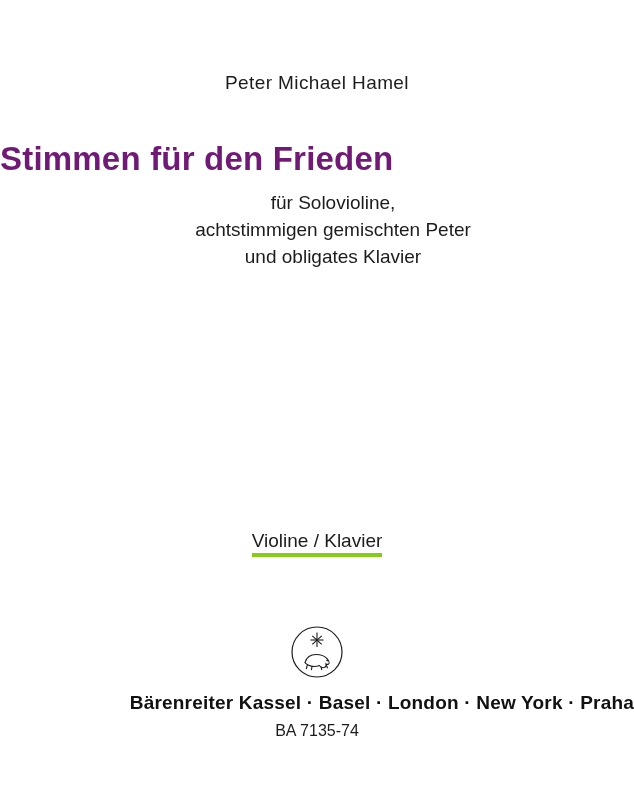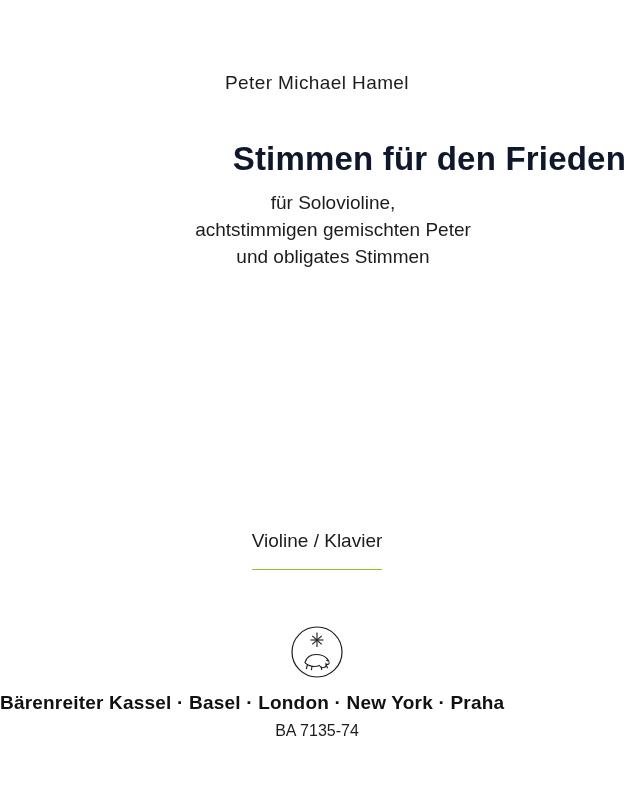--- a/index.html
+++ b/index.html
@@ -28,25 +28,25 @@
     text-align: center;
     font-size: 19px;
     letter-spacing: 0.4px;
     color: #1c1c1c;
   }
   .title {
     position: absolute;
     top: 140px;
     left: 0;
     right: 8px;
-    text-align: right;
+    text-align: left;
     font-size: 33px;
     font-weight: bold;
     letter-spacing: 0.2px;
-    color: #0f172a;
+    color: #701a75;
   }
   .subtitle {
     position: absolute;
     top: 190px;
     left: 0;
     right: 0;
     text-align: center;
     font-size: 19px;
     line-height: 1.42;
     color: #1c1c1c;
@@ -59,37 +59,37 @@
     position: absolute;
     top: 530px;
     left: 0;
     right: 0;
     text-align: center;
     font-size: 19px;
     color: #1c1c1c;
   }
   .part-label span {
     display: inline-block;
-    padding-bottom: 17px;
-    border-bottom: 1px solid #84cc16;
+    padding-bottom: 1px;
+    border-bottom: 4px solid #84cc16;
   }
   .logo {
     position: absolute;
     top: 620px;
     left: 0;
     right: 0;
     display: flex;
     justify-content: center;
   }
   .publisher {
     position: absolute;
     top: 692px;
     left: 0;
     right: 0;
-    text-align: left;
+    text-align: right;
     font-size: 19px;
     font-weight: bold;
     letter-spacing: 0.2px;
     color: #111111;
   }
   .plate {
     position: absolute;
     top: 722px;
     left: 0;
     right: 0;
@@ -103,21 +103,21 @@
 
 <div class="page">
 
   <div class="composer">Peter Michael Hamel</div>
 
   <div class="title">Stimmen für den Frieden</div>
 
   <div class="subtitle">
     <div>für Solovioline,</div>
     <div>achtstimmigen gemischten Peter</div>
-    <div>und obligates Stimmen</div>
+    <div>und obligates Klavier</div>
   </div>
 
   <div class="part-label">
     <span>Violine / Klavier</span>
   </div>
 
   <div class="logo">
     <svg width="64" height="64" viewBox="0 0 64 64">
       <circle cx="32" cy="32" r="25" fill="none" stroke="#1c1c1c" stroke-width="1.2"></circle>
       <g stroke="#1c1c1c" stroke-width="1.1" fill="none">

